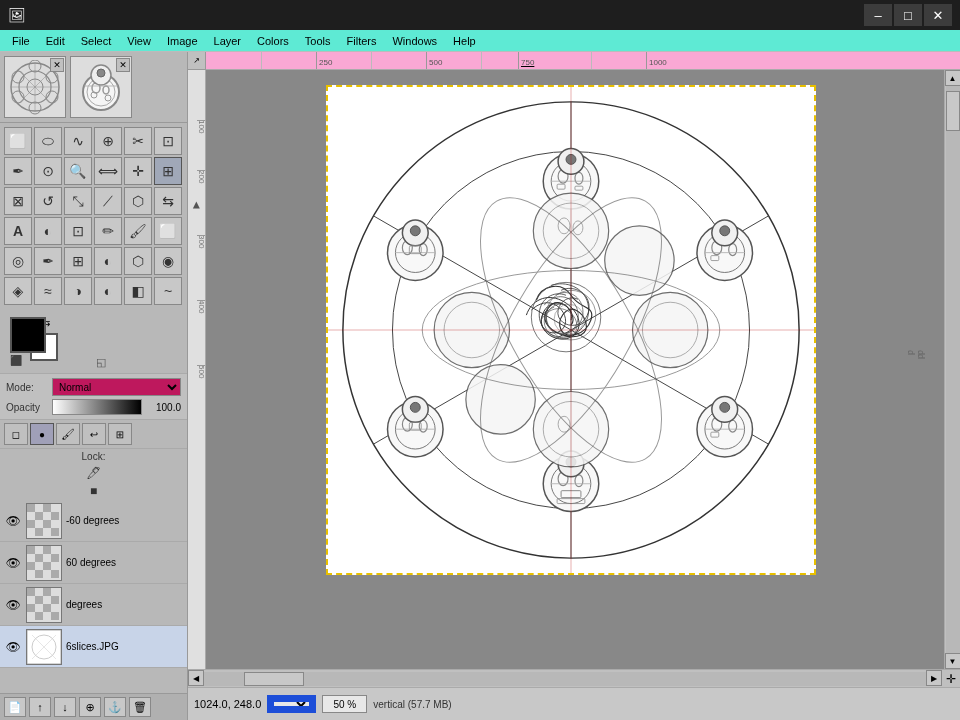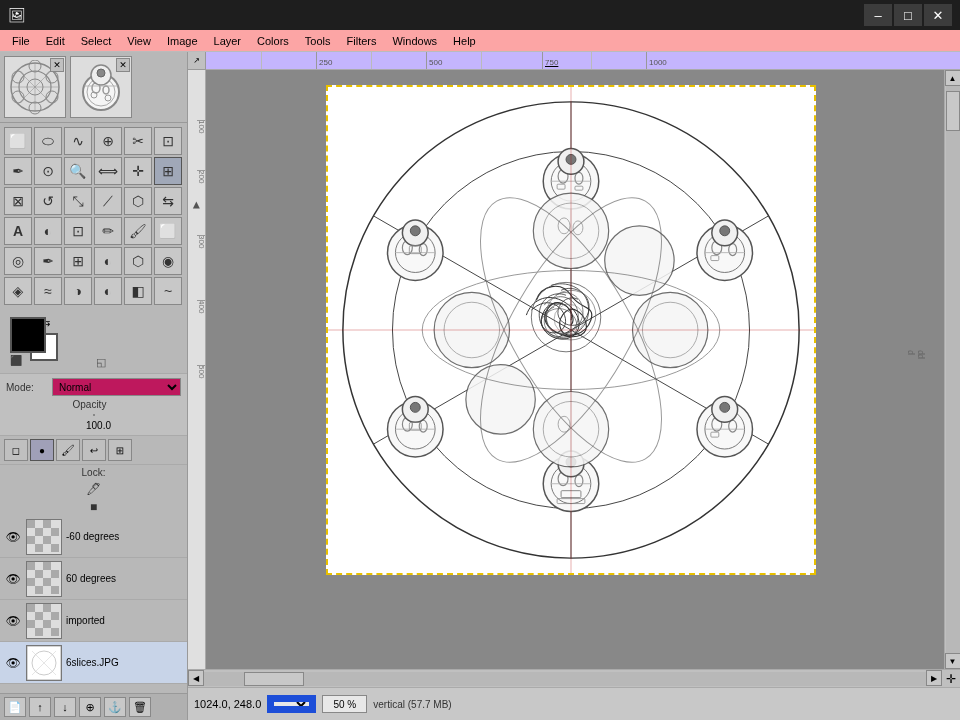--- a/index.html
+++ b/index.html
@@ -43,21 +43,21 @@
       cursor: pointer;
       display: flex;
       align-items: center;
       justify-content: center;
     }
 
     
     #menu-bar {
       width: 100%;
       height: 22px;
-      background: #fca5a5;
+      background: #5eead4;
       border-bottom: 1px solid #bbb;
       display: flex;
       align-items: center;
       padding: 0 4px;
     }
     .menu-item {
       padding: 2px 8px;
       font-size: 11px;
       cursor: pointer;
       height: 100%;
@@ -184,21 +184,20 @@
       height: 18px;
       font-size: 10px;
       background: #be185d;
       border: 1px solid #888;
       padding: 0 2px;
     }
     .opacity-row {
       display: flex;
       align-items: center;
       gap: 4px;
-      flex-direction: column;
     }
     .opacity-label {
       font-size: 10px;
       color: #333;
       width: 42px;
     }
     .opacity-slider {
       flex: 1;
       height: 16px;
       background: linear-gradient(to right, #fff, #000);
@@ -673,21 +672,21 @@
             <rect x="0" y="0" width="8" height="8" fill="#aaa"></rect>
             <rect x="8" y="8" width="8" height="8" fill="#aaa"></rect>
             <rect x="16" y="0" width="8" height="8" fill="#aaa"></rect>
             <rect x="24" y="8" width="8" height="8" fill="#aaa"></rect>
             <rect x="0" y="16" width="8" height="8" fill="#aaa"></rect>
             <rect x="8" y="24" width="8" height="8" fill="#aaa"></rect>
             <rect x="16" y="16" width="8" height="8" fill="#aaa"></rect>
             <rect x="24" y="24" width="8" height="8" fill="#aaa"></rect>
           </svg>
         </div>
-        <span class="layer-name">imported</span>
+        <span class="layer-name">degrees</span>
       </div>
 
       <div class="layer-item" style="background:#c8d4e8;">
         <div class="layer-eye">👁</div>
         <div class="layer-thumb thumb-white">
           <svg width="34" height="34" viewBox="0 0 34 34">
             <rect width="34" height="34" fill="#fff" stroke="#aaa"></rect>
 
             <circle cx="17" cy="17" r="12" fill="none" stroke="#ccc" stroke-width="1"></circle>
             <line x1="5" y1="5" x2="29" y2="29" stroke="#ccc" stroke-width="0.5"></line>
@@ -706,28 +705,28 @@
       <div class="layer-tool-btn">⚓</div>
       <div class="layer-tool-btn">🗑</div>
     </div>
 
   </div>
 
   <div id="canvas-area">
 
     <div id="ruler-row" style="display:flex;height:18px;flex-shrink:0;">
       <div id="ruler-corner" style="width:18px;height:18px;background:#c0c0c0;border-right:1px solid #999;border-bottom:1px solid #999;display:flex;align-items:center;justify-content:center;font-size:8px;">↗</div>
-      <div id="ruler-h" style="flex:1;height:18px;background:#c4b5fd;border-bottom:1px solid #aaa;position:relative;overflow:hidden;padding-left:17px;">
+      <div id="ruler-h" style="flex:1;height:18px;background:#f9a8d4;border-bottom:1px solid #aaa;position:relative;overflow:hidden;padding-left:17px;">
         <div class="ruler-tick" style="left:110px;">
             <span>250</span>
           </div>
         <div class="ruler-tick" style="left:220px;">
             <span>500</span>
           </div>
-        <div class="ruler-tick" style="left:336px;text-decoration:underline;">
+        <div class="ruler-tick" style="left:312px;text-decoration:underline;">
             <span>750</span>
           </div>
         <div class="ruler-tick" style="left:440px;">
             <span>1000</span>
           </div>
 
         <div style="position:absolute;left:55px;top:0;height:100%;border-left:1px solid #bbb;"></div>
         <div style="position:absolute;left:165px;top:0;height:100%;border-left:1px solid #bbb;"></div>
         <div style="position:absolute;left:275px;top:0;height:100%;border-left:1px solid #bbb;"></div>
         <div style="position:absolute;left:385px;top:0;height:100%;border-left:1px solid #bbb;"></div>

